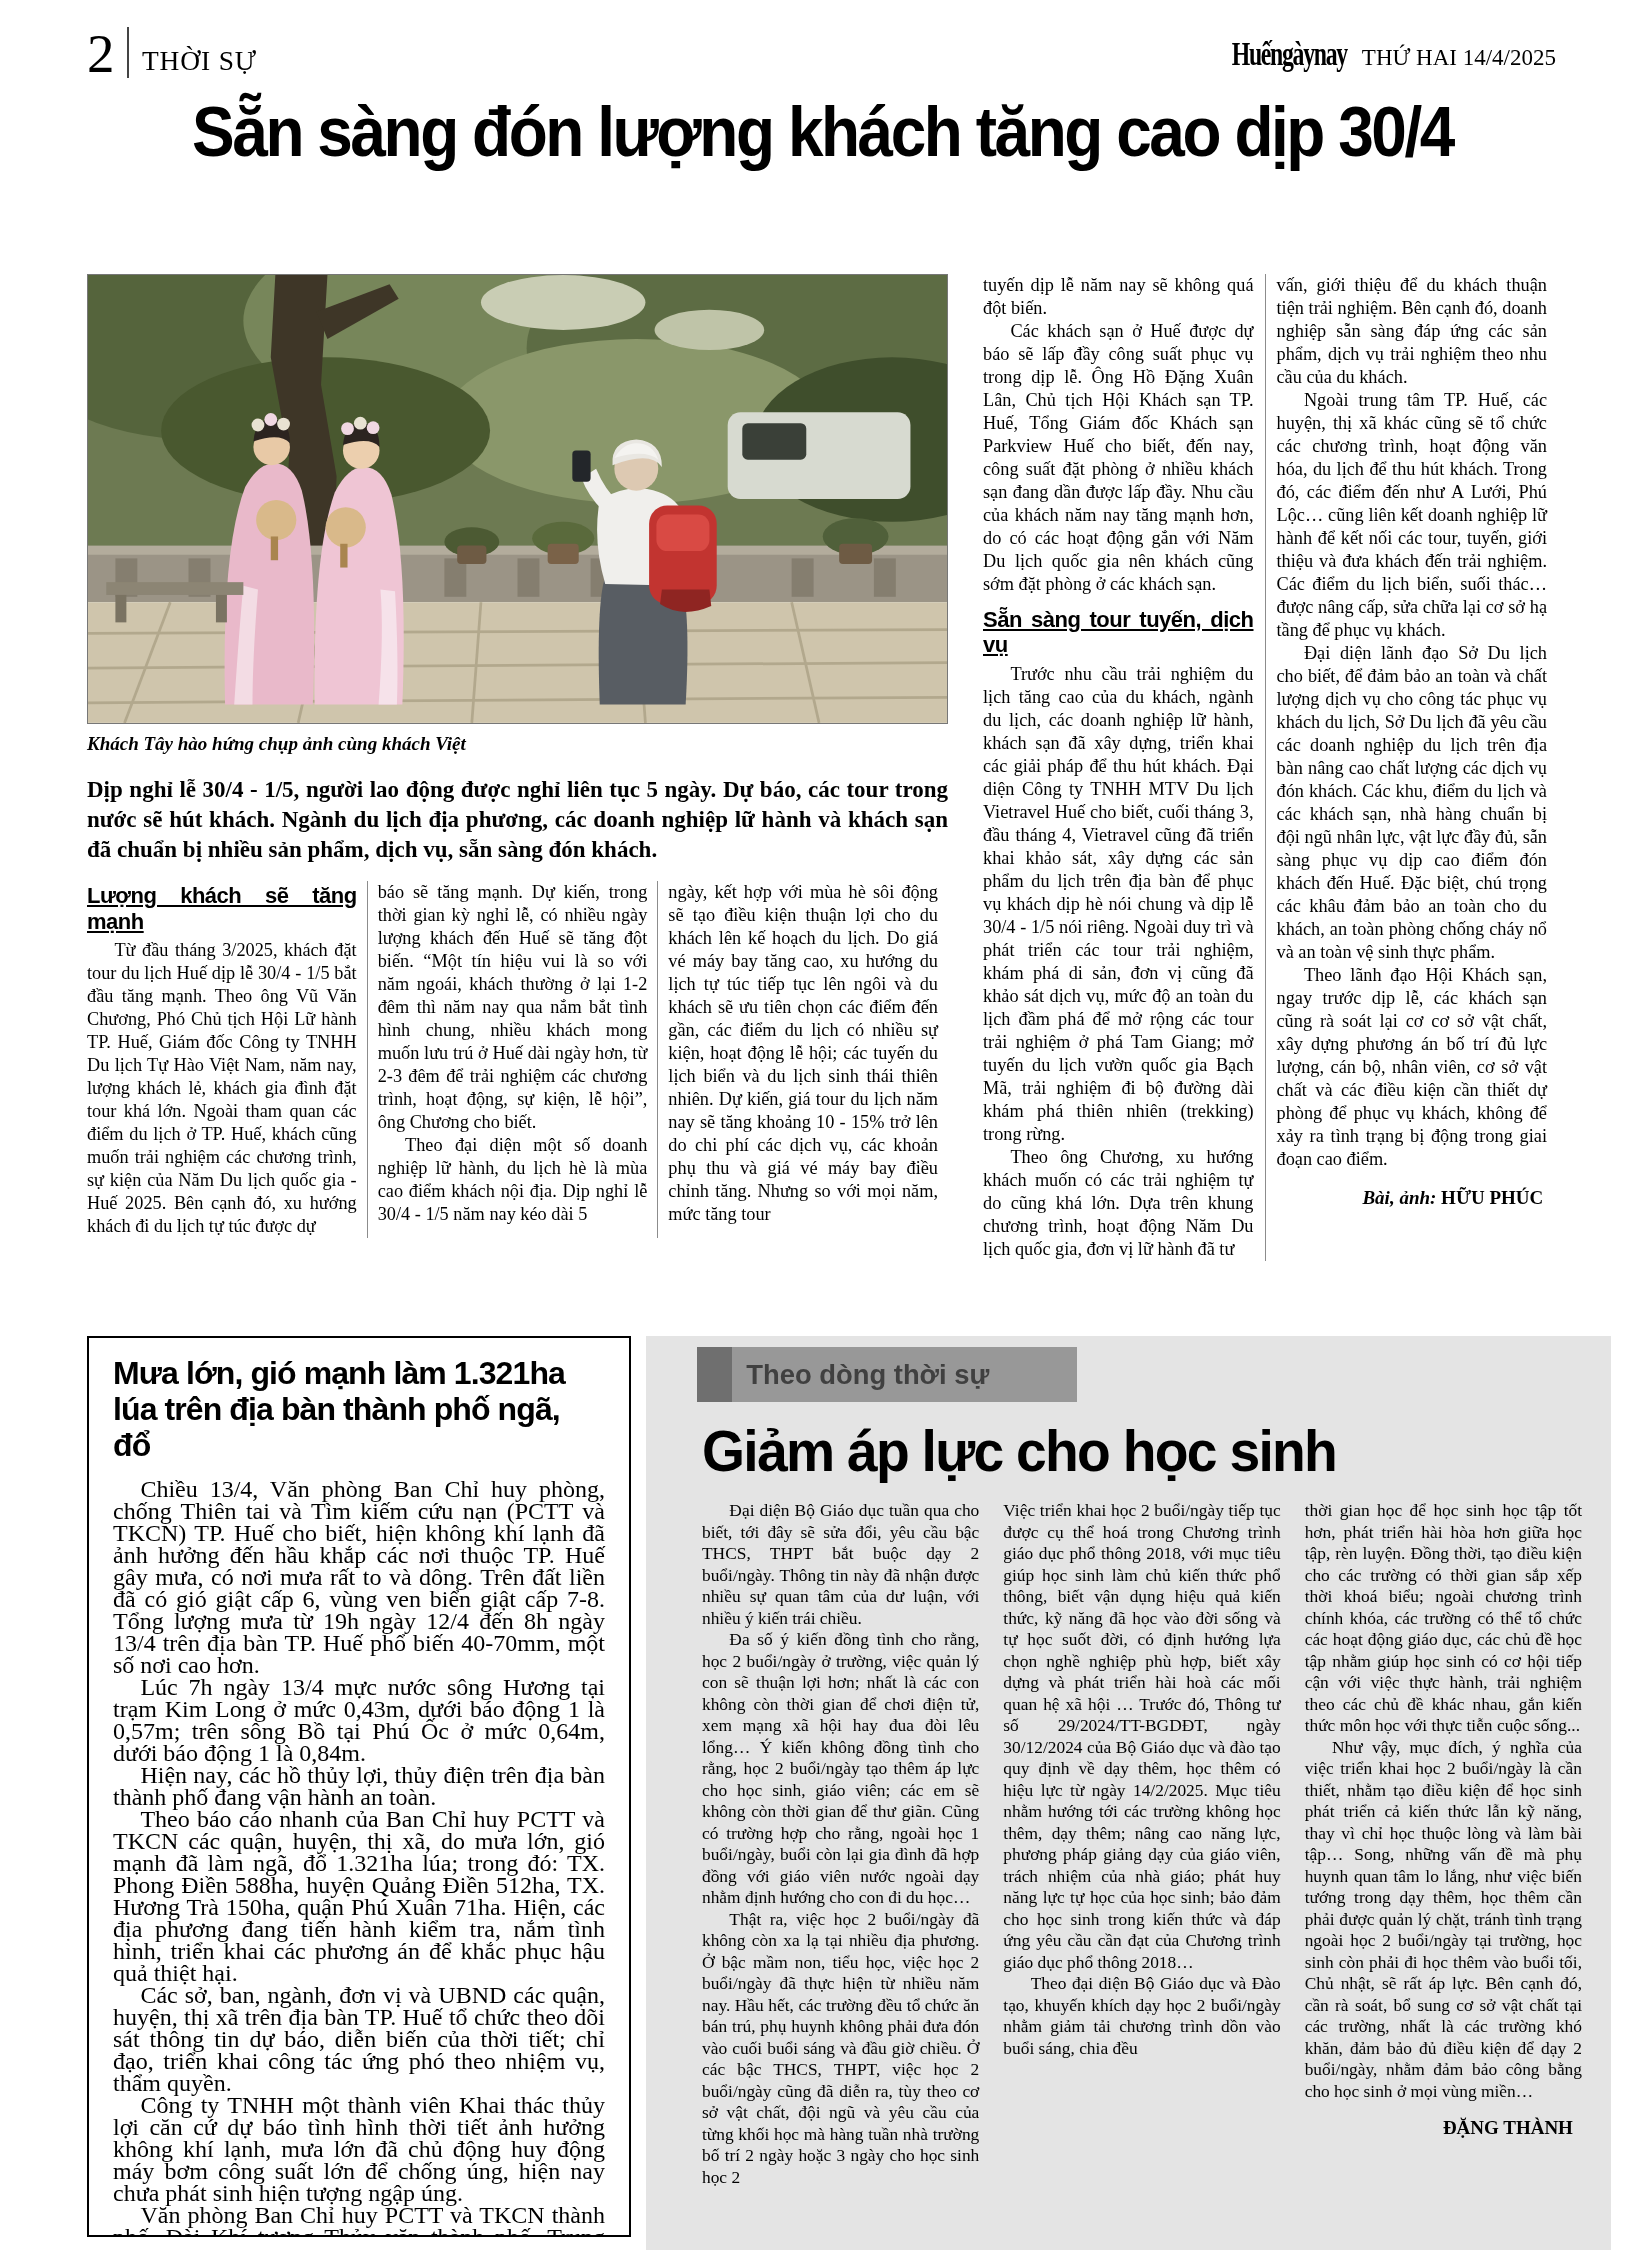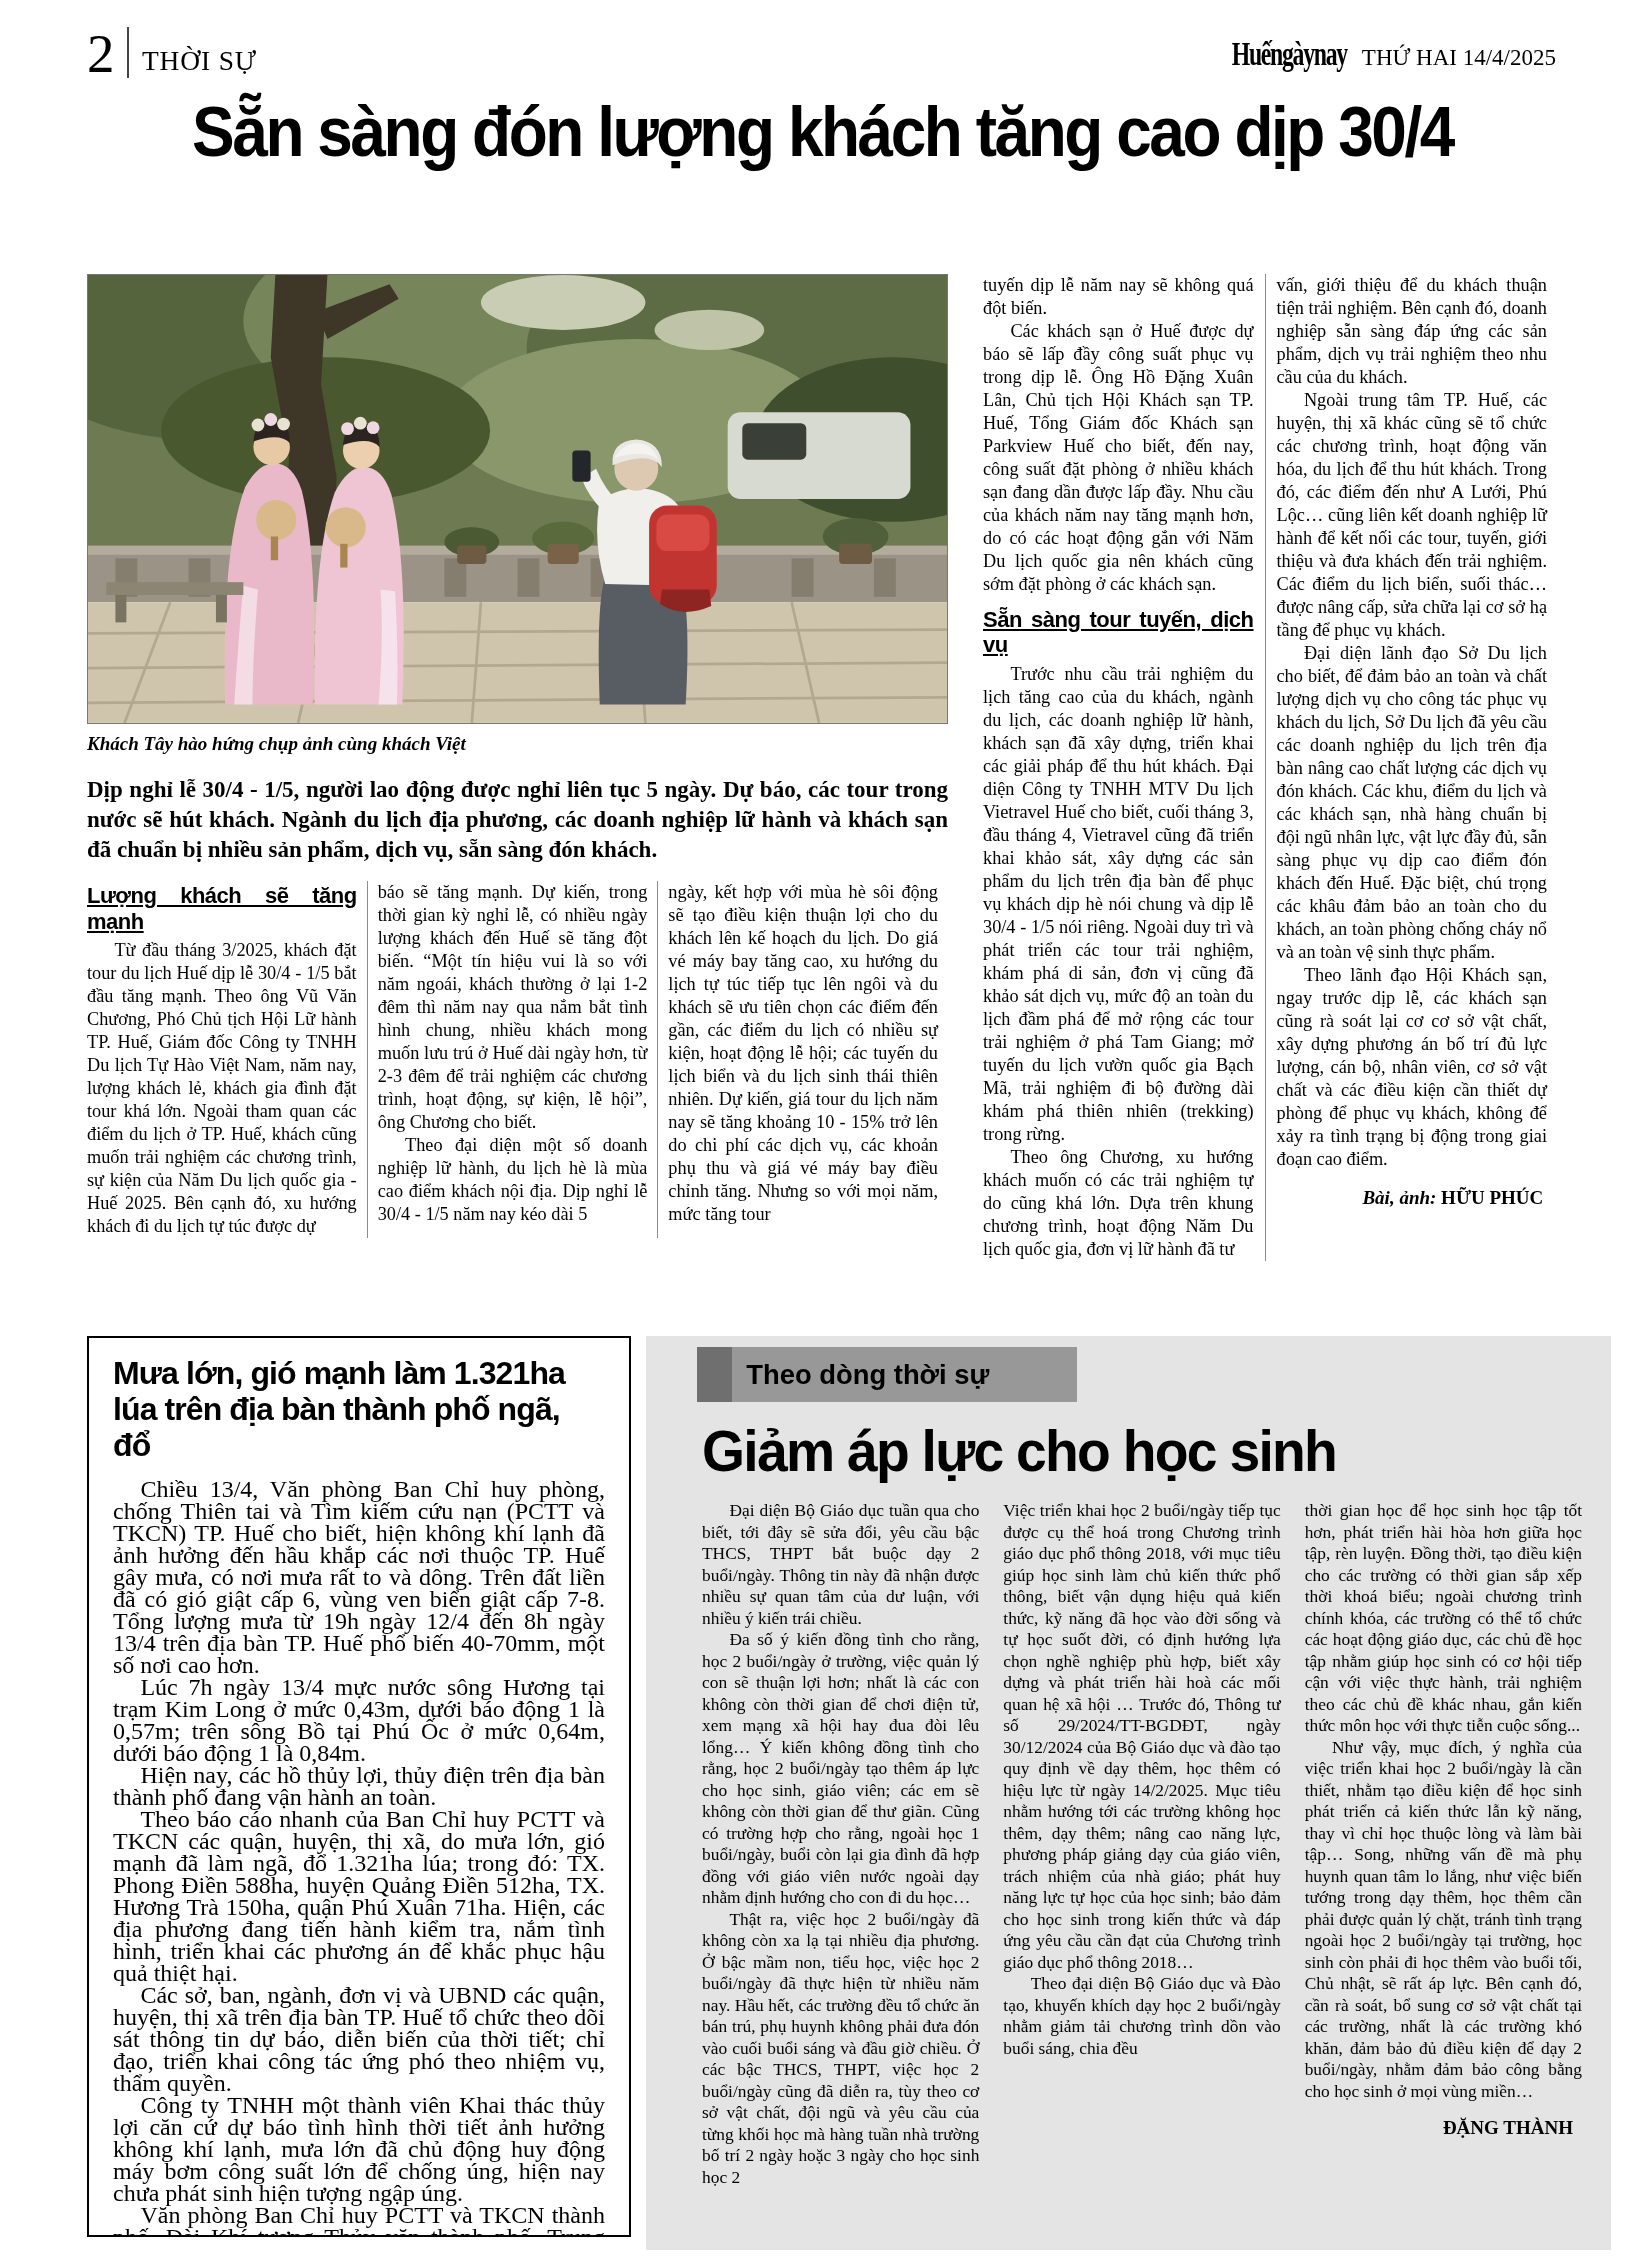--- a/index.html
+++ b/index.html
@@ -62,32 +62,32 @@
   .weather-box .bodytext{font-size:24px;line-height:22px;}
   .weather-box .byline{padding-right:37px;}
   
   .news-panel{
     flex:1;background:#e4e4e4;box-sizing:border-box;
     padding:11px 29px 18.3px 29px;height:914px;overflow:hidden;
   }
   .kicker-row{display:flex;align-items:stretch;height:55px;margin-left:22px;width:380px;}
   .kicker-square{width:35px;background:#6f6f6f;}
   .kicker-bar{
-    flex:1;background:#989898;color:#000000;display:flex;align-items:center;
+    flex:1;background:#989898;color:#404040;display:flex;align-items:center;
     font-family:"Liberation Sans", sans-serif;font-weight:bold;font-size:27.4px;
     padding-left:14.6px;letter-spacing:0;
   }
   .panel-headline{
     font-family:"Liberation Sans", sans-serif;font-weight:bold;
     font-size:57px;letter-spacing:-1.8px;margin:20px 0 18.3px 27.4px;line-height:1.05;
     transform:scaleX(.97);transform-origin:left;white-space:nowrap;
   }
   .panel-cols{display:flex;gap:24px;margin-left:27.4px;}
   .panel-cols .col{flex:1;}
-  .news-panel .bodytext{font-size:17.4px;line-height:21.5px;}
+  .news-panel .bodytext{font-size:17.4px;line-height:21.5px;justify-content:flex-end;}
   .news-panel .byline{padding-right:9.1px;}
 </style>
 </head>
 <body>
 
 <div class="page">
 
   <div class="hdr">
     <div class="hdr-left">
       <div class="page-num">2</div>

